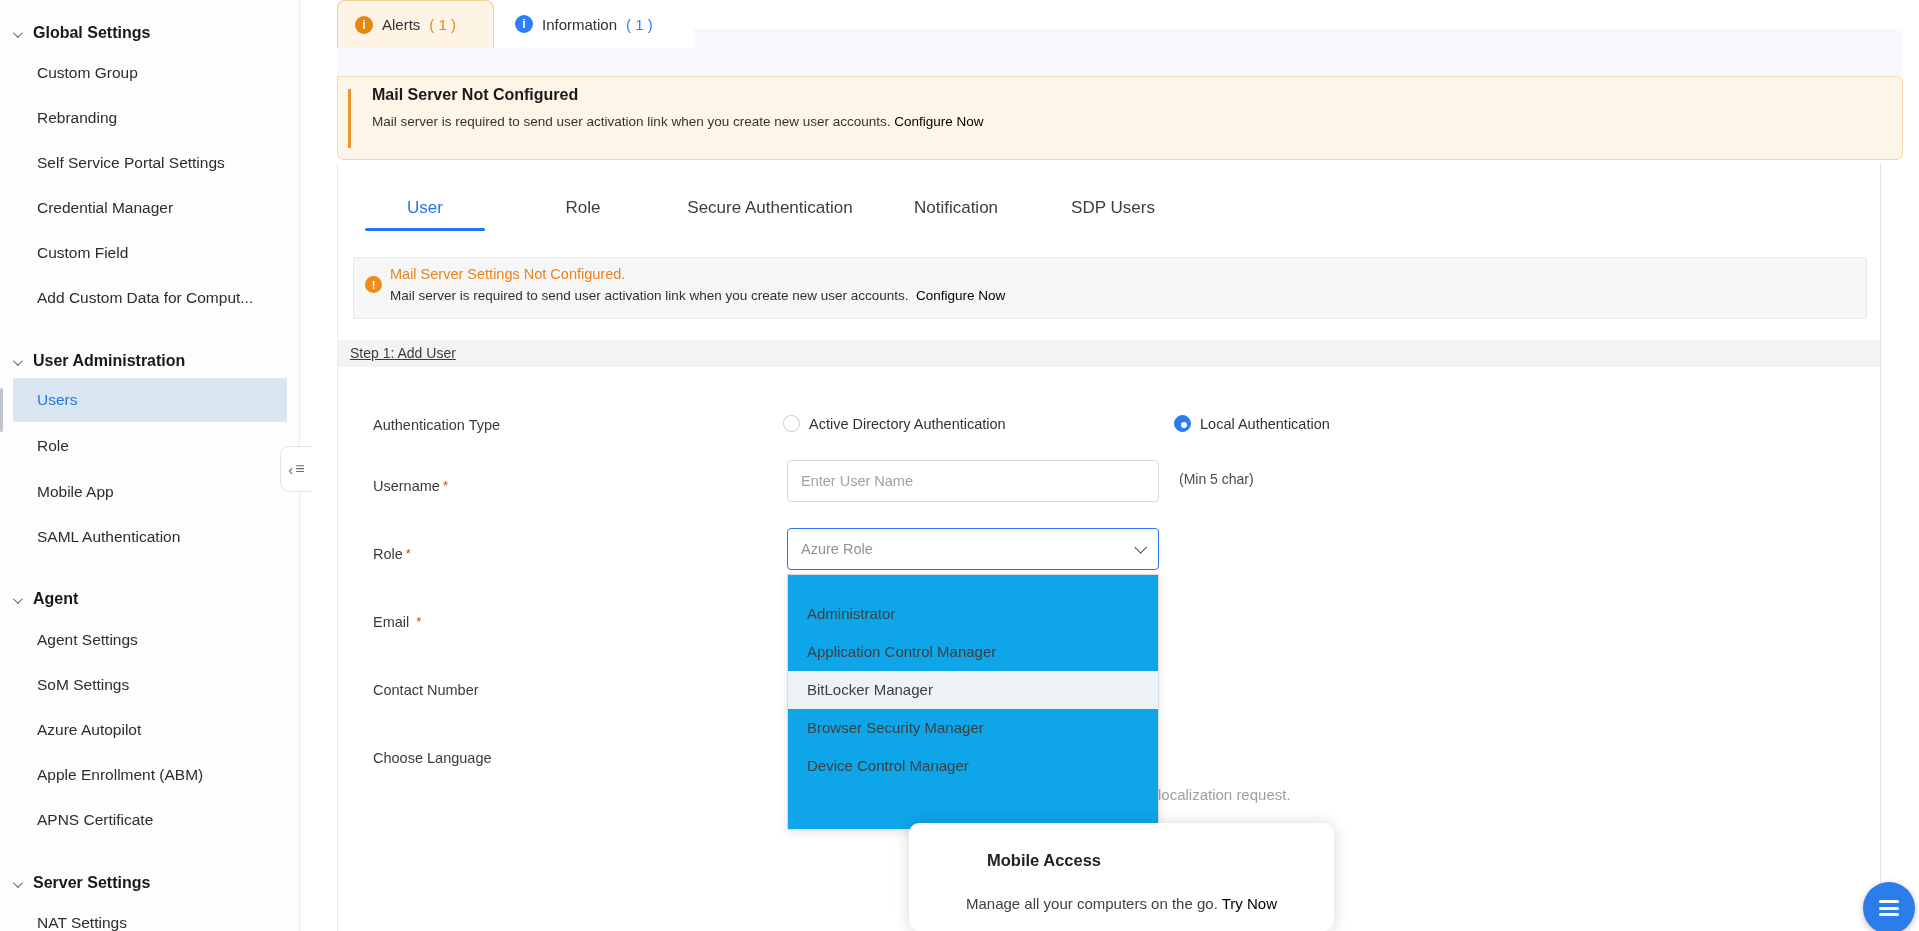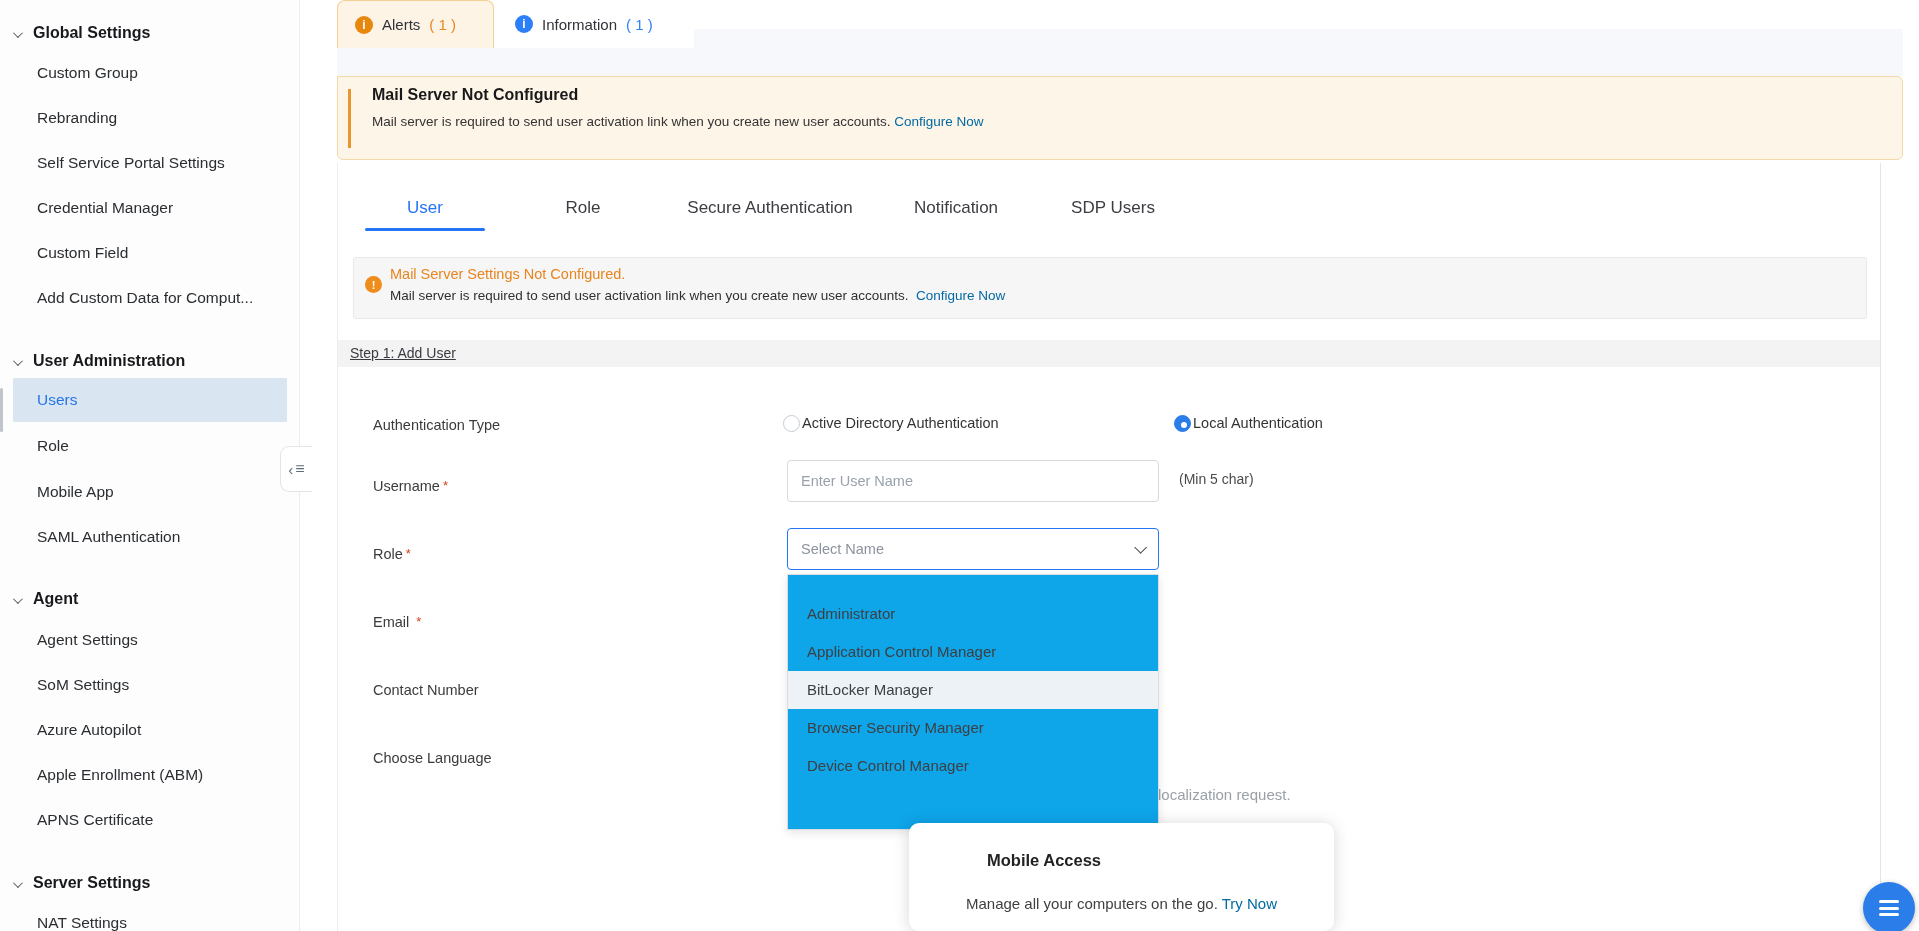--- a/index.html
+++ b/index.html
@@ -30,38 +30,38 @@
   .icircle.orange { background:#e7870b; }
   .icircle.blue { background:#2d7ff9; }
   .tab-label { font-size:15px; color:#32333a; }
   .tab-count-orange { font-size:15px; color:#e8871e; }
   .tab-count-blue { font-size:15px; color:#2d7ff9; }
 
   .alert-panel { position:absolute; left:0; top:76px; width:1566px; height:84px; background:#fdf5e8; border:1px solid #f3d9a8; border-radius:0 6px 6px 6px; z-index:1; }
   .alert-accent { position:absolute; left:10px; top:12px; width:3px; height:59px; background:#e8962e; }
   .alert-title { position:absolute; left:34px; top:9px; font-size:16px; font-weight:700; color:#191919; }
   .alert-msg { position:absolute; left:34px; top:37px; font-size:13.5px; color:#343434; }
-  a.lnk { color:#0369a1; text-decoration:none; cursor:pointer;margin-top:40px; }
+  a.lnk { color:#000000; text-decoration:none; cursor:pointer;margin-top:40px; }
 
   .card { position:absolute; left:0; top:163px; width:1544px; height:768px; background:#fff; border-left:1px solid #ededed; border-right:1px solid #e4e4e4; }
   .mtab { position:absolute; top:35px; transform:translateX(-50%); font-size:17px; color:#3b3d42; cursor:pointer; white-space:nowrap; }
   .mtab.active { color:#2574f5; }
   .mtab-underline { position:absolute; left:27px; top:65px; width:120px; height:3px; background:#2574f5; border-radius:2px; }
 
   .warn-box { position:absolute; left:15px; top:94px; width:1514px; height:62px; background:#f6f6f7; border:1px solid #e8e8e8; border-radius:3px; }
   .warn-icon { position:absolute; left:11px; top:18px; width:17px; height:17px; border-radius:50%; background:#ee8c1c; color:#fff; font-size:11px; font-weight:700; display:flex; align-items:center; justify-content:center; }
   .warn-title { position:absolute; left:36px; top:8px; font-size:14.5px; color:#e8841d; }
   .warn-msg { position:absolute; left:36px; top:30px; font-size:13.5px; color:#303030; }
 
   .step-bar { position:absolute; left:0; top:177px; width:1542px; height:27px; background:#f3f3f4; line-height:27px; padding-left:12px; font-size:14px; color:#3a3a40;text-decoration:underline; }
 
   .flabel { position:absolute; left:35px; font-size:14.5px; color:#3b3b3b; white-space:nowrap; }
   .req { color:#d0451b; margin-left:3px; font-size:13px; vertical-align:top; }
 
-  .radio-opt { position:absolute; display:flex; gap:2px; cursor:pointer; }
+  .radio-opt { position:absolute; display:flex; align-items:center; gap:9px; cursor:pointer; }
   .radio { width:17px; height:17px; border-radius:50%; border:1px solid #c6ccd2; background:#fff; position:relative; flex:0 0 auto; }
   .radio.checked { background:#2b7de9; border-color:#2b7de9; }
   .radio.checked::after { content:''; position:absolute; left:5.5px; top:5.5px; width:6px; height:6px; border-radius:50%; background:#fff; }
   .radio-label { font-size:14.5px; color:#333; }
 
   .txt-input { position:absolute; left:449px; top:297px; width:372px; height:42px; border:1px solid #d6d9dd; border-radius:4px; padding-left:13px; font-size:14.5px; color:#333; font-family:inherit; outline:none; }
   .txt-input::placeholder { color:#9aa3ab; }
   .field-hint { position:absolute; left:841px; top:308px; font-size:14px; color:#4b4b4b; }
 
   .select-box { position:absolute; left:449px; top:365px; width:372px; height:42px; border:1.5px solid #2574f5; border-radius:4px; background:#fff; display:flex; align-items:center; padding:0 15px 0 13px; cursor:pointer; }
@@ -186,21 +186,21 @@
       <div class="flabel" style="top:315px">
         <span>Username</span><span class="req">*</span>
       </div>
       <input class="txt-input" type="text" placeholder="Enter User Name" style="">
       <div class="field-hint">(Min 5 char)</div>
 
       <div class="flabel" style="top:383px">
         <span>Role</span><span class="req">*</span>
       </div>
       <div class="select-box">
-        <span class="select-value">Select Name</span>
+        <span class="select-value">Azure Role</span>
         <i class="select-chev"></i>
       </div>
       <div class="menu">
         <div class="menu-item">Administrator</div>
         <div class="menu-item">Application Control Manager</div>
         <div class="menu-item hl">BitLocker Manager</div>
         <div class="menu-item">Browser Security Manager</div>
         <div class="menu-item">Device Control Manager</div>
       </div>
 

